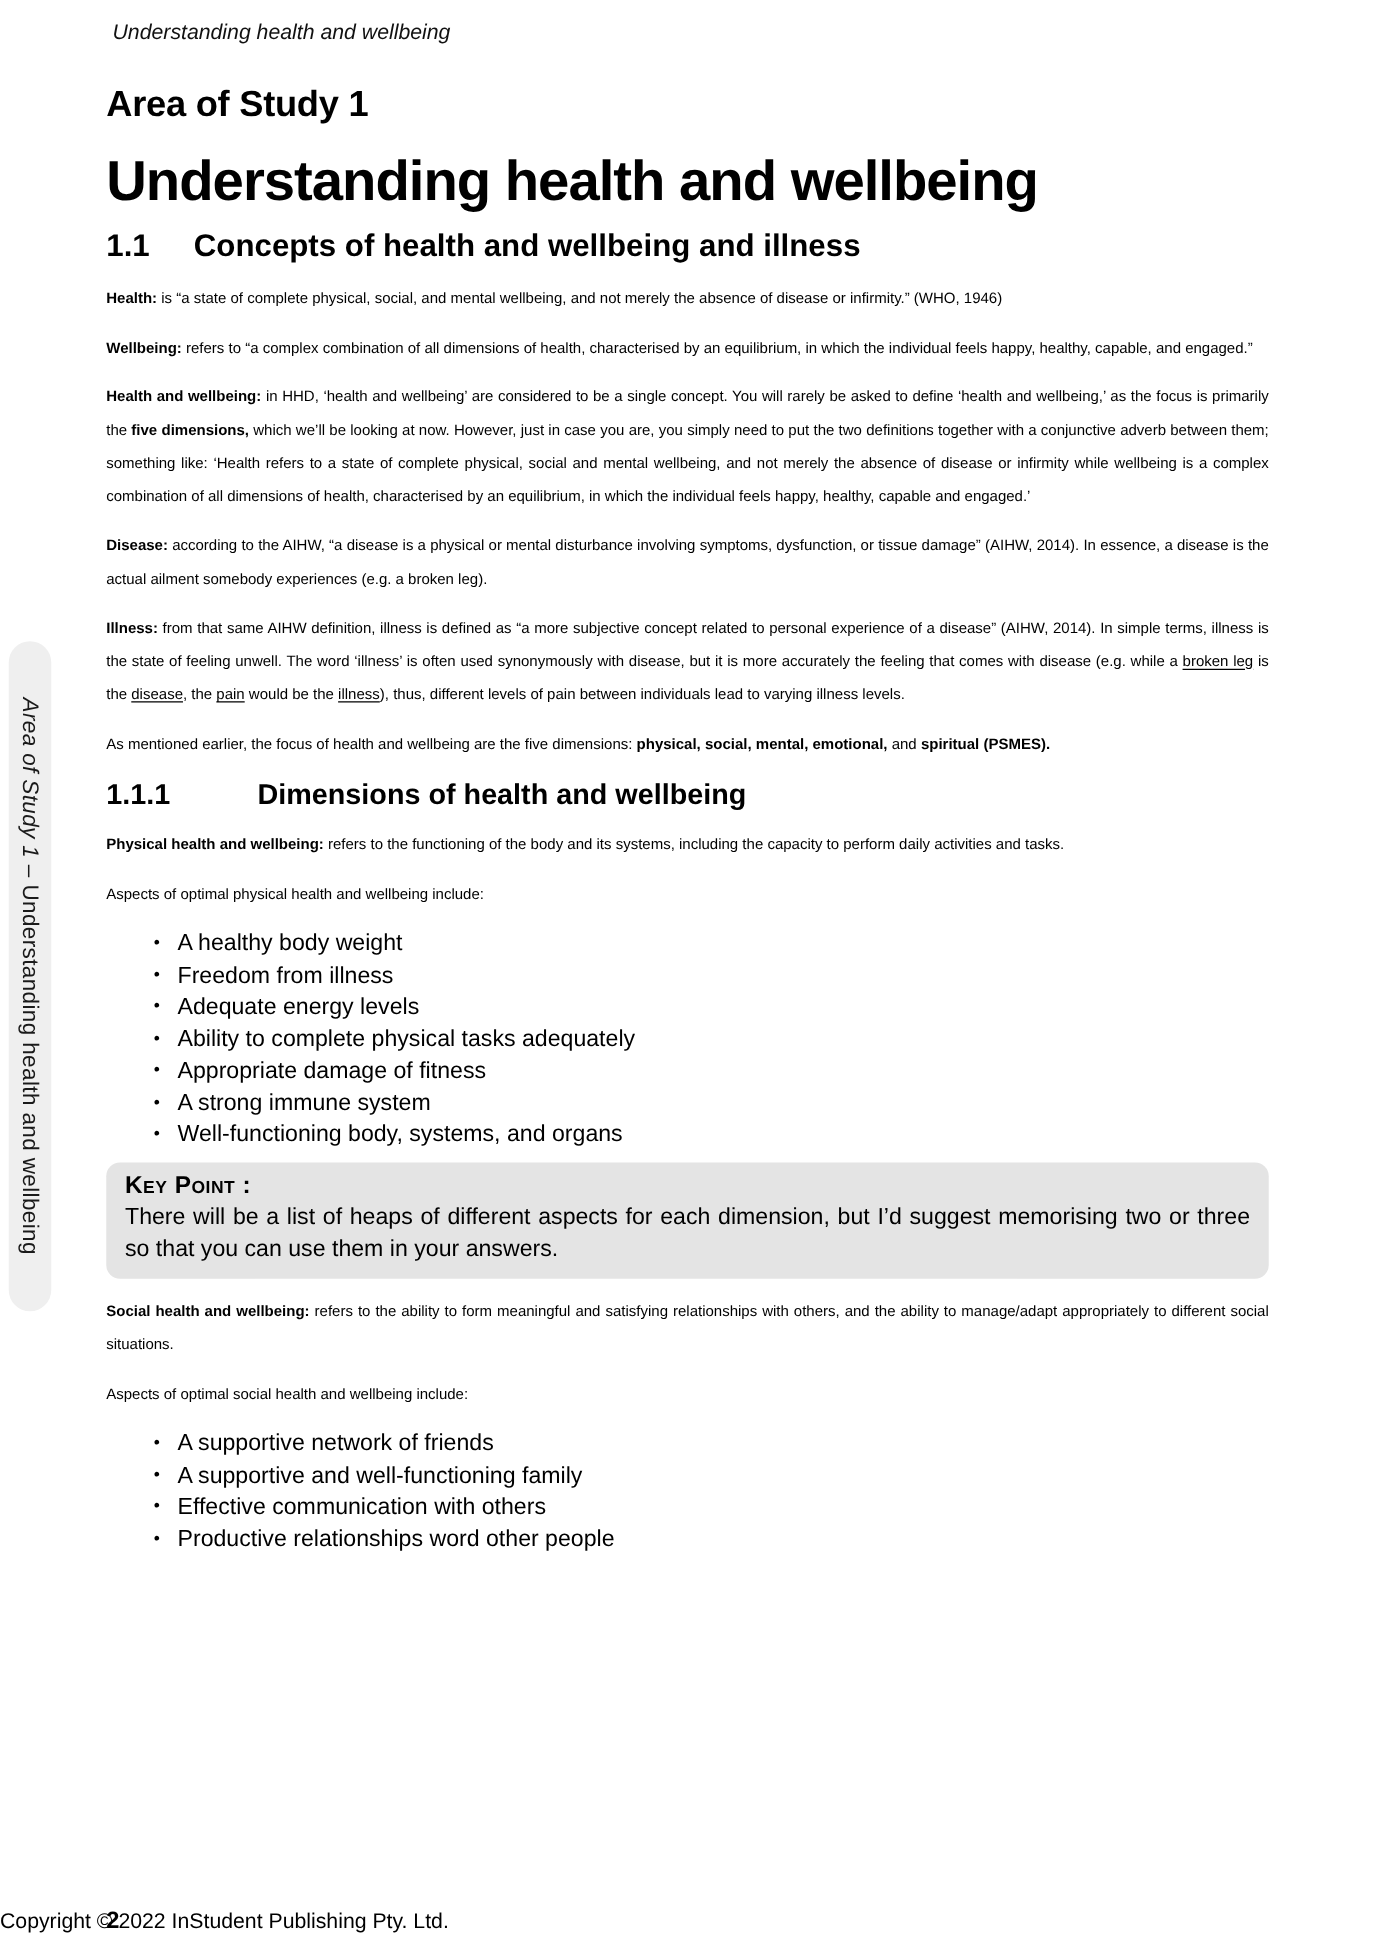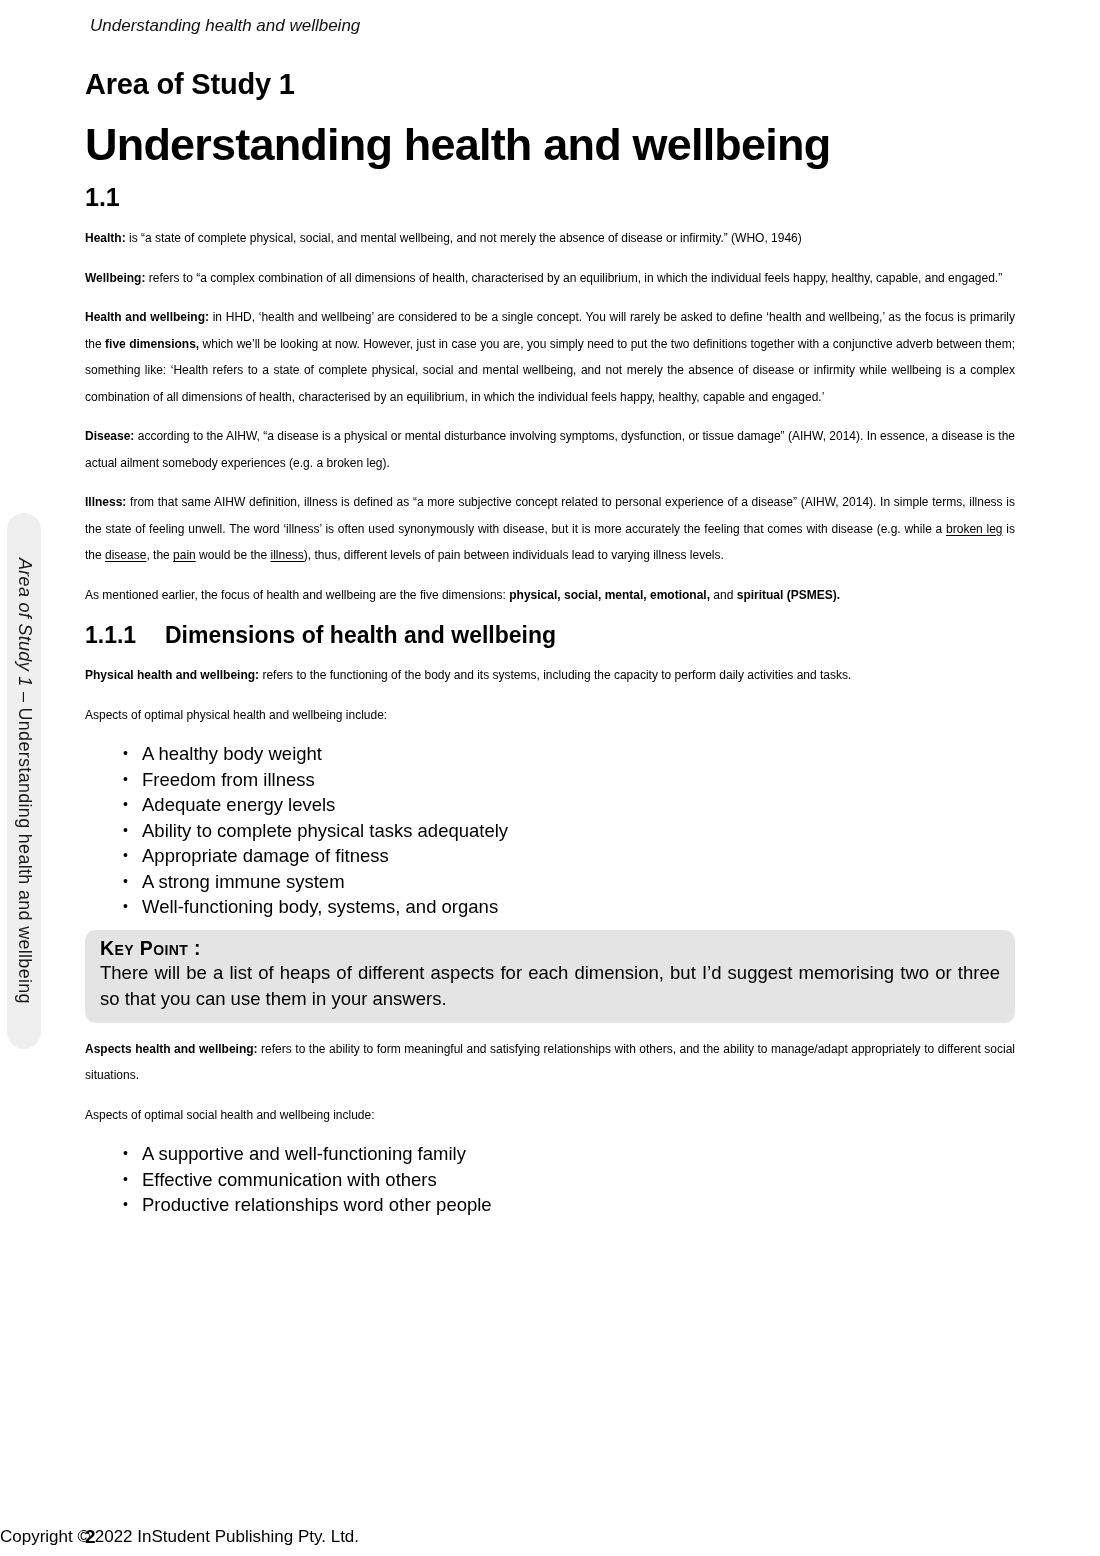--- a/index.html
+++ b/index.html
@@ -30,21 +30,21 @@
   }
   .sidebar-text .it { font-style: italic; }
 
   .content { position: absolute; left: 85px; top: 56px; width: 930px; }
 
   .h2 { font-size: 29px; font-weight: bold; margin: 12px 0 0; letter-spacing: -0.2px; }
   .h1 { font-size: 45px; font-weight: bold; margin: 18px 0 4px; letter-spacing: -0.8px; }
 
   .hnum { font-size: 25px; font-weight: bold; margin: 12px 0 2px; display: flex; }
   .hnum .num { flex: 0 0 auto; width: 70px; }
-  .hnum.sub { font-size: 23px; margin: 14px 0 0; }
+  .hnum.sub { font-size: 23px; margin: 14px 0 0; gap: 41px; }
   .hnum.sub .num { width: 80px; }
 
   p.body {
     font-size: 12px; line-height: 26.5px;
     margin: 13px 0; text-align: justify;
   }
   p.body strong { font-weight: bold; }
   .u { text-decoration: underline; text-underline-offset: 2px; margin-top: 37px; }
 
   ul.bullets { list-style: none; margin: 8px 0 10px; padding: 0 0 0 36px; }
@@ -84,20 +84,21 @@
 
 <div class="sidebar-tab">
   <div class="sidebar-text"><span class="it">Area of Study 1</span><span> – </span><span>Understanding health and wellbeing</span></div>
 </div>
 
 <main class="content">
     <div class="h2">Area of Study 1</div>
     <div class="h1">Understanding health and wellbeing</div>
     <div class="hnum">
       <span class="num">1.1</span>
+      <span class="ht">Concepts of health and wellbeing and illness</span>
     </div>
     <p class="body"><strong>Health:</strong><span> is “a state of complete physical, social, and mental wellbeing, and not merely the absence of disease or infirmity.” (WHO, 1946)</span></p>
     <p class="body"><strong>Wellbeing:</strong><span> refers to “a complex combination of all dimensions of health, characterised by an equilibrium, in which the individual feels happy, healthy, capable, and engaged.”</span></p>
     <p class="body"><strong>Health and wellbeing:</strong><span> in HHD, ‘health and wellbeing’ are considered to be a single concept. You will rarely be asked to define ‘health and wellbeing,’ as the focus is primarily the </span><strong>five dimensions,</strong><span> which we’ll be looking at now. However, just in case you are, you simply need to put the two definitions together with a conjunctive adverb between them; something like: ‘Health refers to a state of complete physical, social and mental wellbeing, and not merely the absence of disease or infirmity while wellbeing is a complex combination of all dimensions of health, characterised by an equilibrium, in which the individual feels happy, healthy, capable and engaged.’</span></p>
     <p class="body"><strong>Disease:</strong><span> according to the AIHW, “a disease is a physical or mental disturbance involving symptoms, dysfunction, or tissue damage” (AIHW, 2014). In essence, a disease is the actual ailment somebody experiences (e.g. a broken leg).</span></p>
     <p class="body"><strong>Illness:</strong><span> from that same AIHW definition, illness is defined as “a more subjective concept related to personal experience of a disease” (AIHW, 2014). In simple terms, illness is the state of feeling unwell. The word ‘illness’ is often used synonymously with disease, but it is more accurately the feeling that comes with disease (e.g. while a </span><span class="u">broken leg</span><span> is the </span><span class="u">disease</span><span>, the </span><span class="u">pain</span><span> would be the </span><span class="u">illness</span><span>), thus, different levels of pain between individuals lead to varying illness levels.</span></p>
     <p class="body"><span>As mentioned earlier, the focus of health and wellbeing are the five dimensions: </span><strong>physical, social, mental, emotional,</strong><span> and </span><strong>spiritual (PSMES).</strong></p>
     <div class="hnum sub">
       <span class="num">1.1.1</span>
       <span class="ht">Dimensions of health and wellbeing</span>
@@ -110,23 +111,24 @@
       <li><span>Adequate energy levels</span></li>
       <li><span>Ability to complete physical tasks adequately</span></li>
       <li><span>Appropriate damage of fitness</span></li>
       <li><span>A strong immune system</span></li>
       <li><span>Well-functioning body, systems, and organs</span></li>
     </ul>
     <div class="keybox">
       <div class="klabel">Key Point :</div>
       <div class="ktext">There will be a list of heaps of different aspects for each dimension, but I’d suggest memorising two or three so that you can use them in your answers.</div>
     </div>
-    <p class="body"><strong>Aspects health and wellbeing:</strong><span> refers to the ability to form meaningful and satisfying relationships with others, and the ability to manage/adapt appropriately to different social situations.</span></p>
+    <p class="body"><strong>Social health and wellbeing:</strong><span> refers to the ability to form meaningful and satisfying relationships with others, and the ability to manage/adapt appropriately to different social situations.</span></p>
     <p class="body"><span>Aspects of optimal social health and wellbeing include:</span></p>
     <ul class="bullets">
+      <li><span>A supportive network of friends</span></li>
       <li><span>A supportive and well-functioning family</span></li>
       <li><span>Effective communication with others</span></li>
       <li><span>Productive relationships word other people</span></li>
     </ul>
   </main>
 
 <span class="pagenum">2</span>
 <div class="copyline">Copyright © 2022 InStudent Publishing Pty. Ltd.</div>
 
 </body></html>

